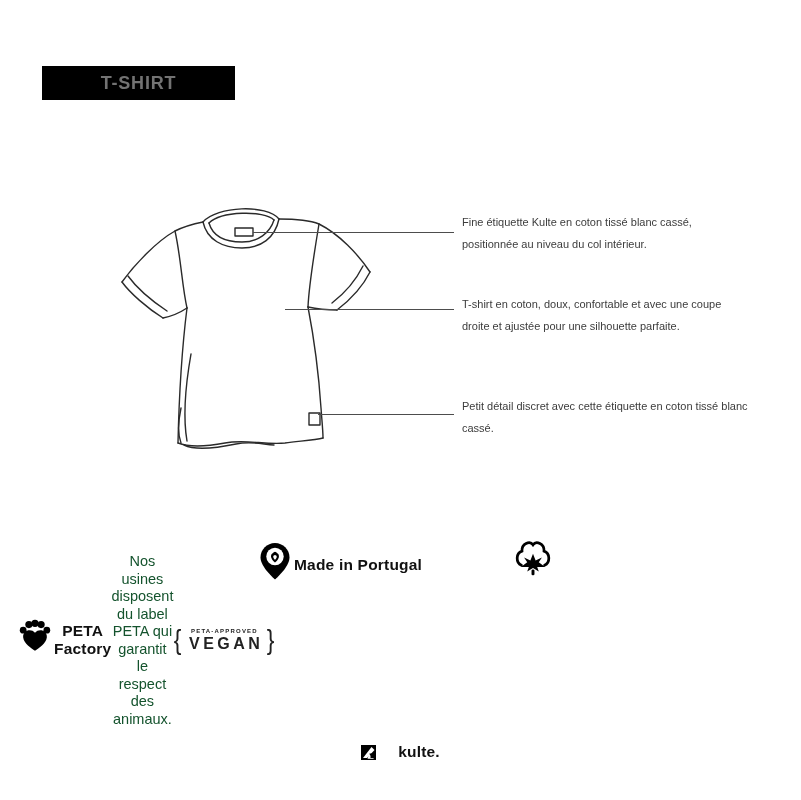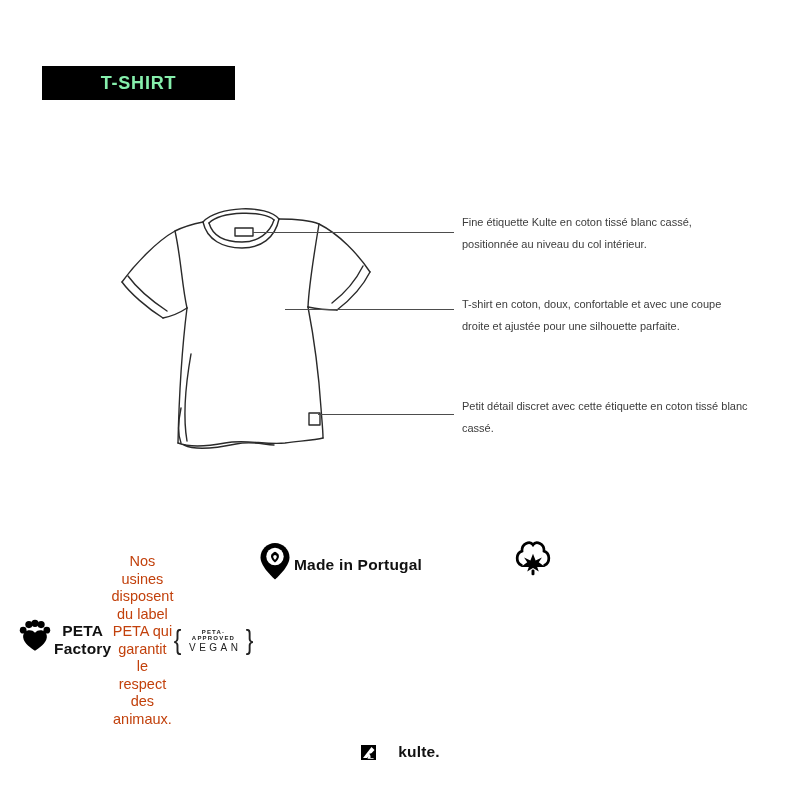--- a/index.html
+++ b/index.html
@@ -4,21 +4,21 @@
 <style>
   * { margin:0; padding:0; box-sizing:border-box; }
   html,body { background:#fff; }
   body { font-family:"Liberation Sans", sans-serif; }
   .page {
     position:relative; width:801px; height:800px; background:#ffffff;
     overflow:hidden; margin:0 auto;
   }
   .title-bar {
     position:absolute; left:42px; top:66px; width:193px; height:34px;
-    background:#000; color:#86efac; display:flex; align-items:center; justify-content:center;
+    background:#000; color:#737373; display:flex; align-items:center; justify-content:center;
     font-size:18px; font-weight:bold; letter-spacing:0.8px;
   }
   .tshirt-svg { position:absolute; left:95px; top:196px; width:330px; height:262px; }
   .pointer-line { position:absolute; height:0; border-top:1.4px solid #4d4d4d; }
   .line-1 { left:253px; top:232px; width:201px; }
   .line-2 { left:285px; top:309px; width:169px; }
   .line-3 { left:318px; top:414px; width:136px; }
   .annotation {
     position:absolute; left:462px; width:288px;
     font-size:11px; line-height:21.5px; color:#3c3c3c;
@@ -28,28 +28,28 @@
   .annot-3 { top:396px; }
   .feature {
     position:absolute; display:flex; align-items:center;
     text-align:center;
   }
   .feat-1 { left:16px;  top:543px; width:216px; }
   .feat-2 { left:256px; top:540px; width:245px; }
   .feat-3 { left:512px; top:538px; width:272px; }
   .feature .icon-wrap { height:42px; display:flex; align-items:center; justify-content:center; }
   .feature h3 { font-size:15.5px; font-weight:bold; color:#111; margin-top:8px; letter-spacing:0.2px; }
-  .feature p  { font-size:14.5px; line-height:17.5px; color:#c2410c; margin-top:10px; }
+  .feature p  { font-size:14.5px; line-height:17.5px; color:#14532d; margin-top:10px; }
   .vegan-badge {
     margin-top:10px; display:flex; align-items:center; justify-content:center; gap:3px; color:#222;
   }
   .vegan-badge .brace { font-size:27px; font-weight:300; line-height:1; transform:scaleX(0.85); }
   .vegan-badge .badge-core { display:flex; flex-direction:column; align-items:center; }
   .vegan-badge .badge-top { font-size:6px; font-weight:bold; letter-spacing:1.2px; color:#222; }
-  .vegan-badge .badge-main { font-size:10px; font-weight:normal; letter-spacing:3.5px; margin-top:1px; text-indent:3.5px; }
+  .vegan-badge .badge-main { font-size:16px; font-weight:bold; letter-spacing:3.5px; margin-top:1px; text-indent:3.5px; }
   .footer-logo {
     position:absolute; left:0; top:743px; width:100%;
     display:flex; align-items:center; justify-content:center; gap:22px;
   }
   .footer-logo .brand { font-size:15.5px; font-weight:bold; color:#111; letter-spacing:0.2px; }
 </style>
 </head>
 <body>
 
 <div class="page">

